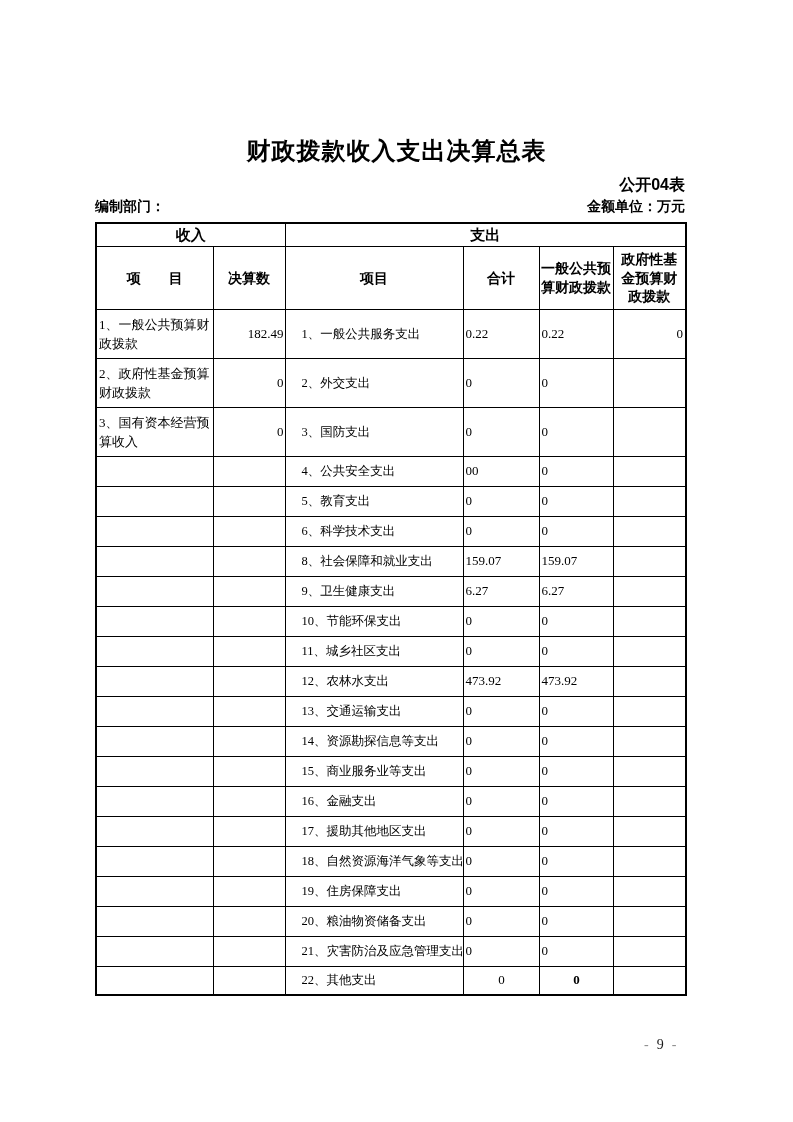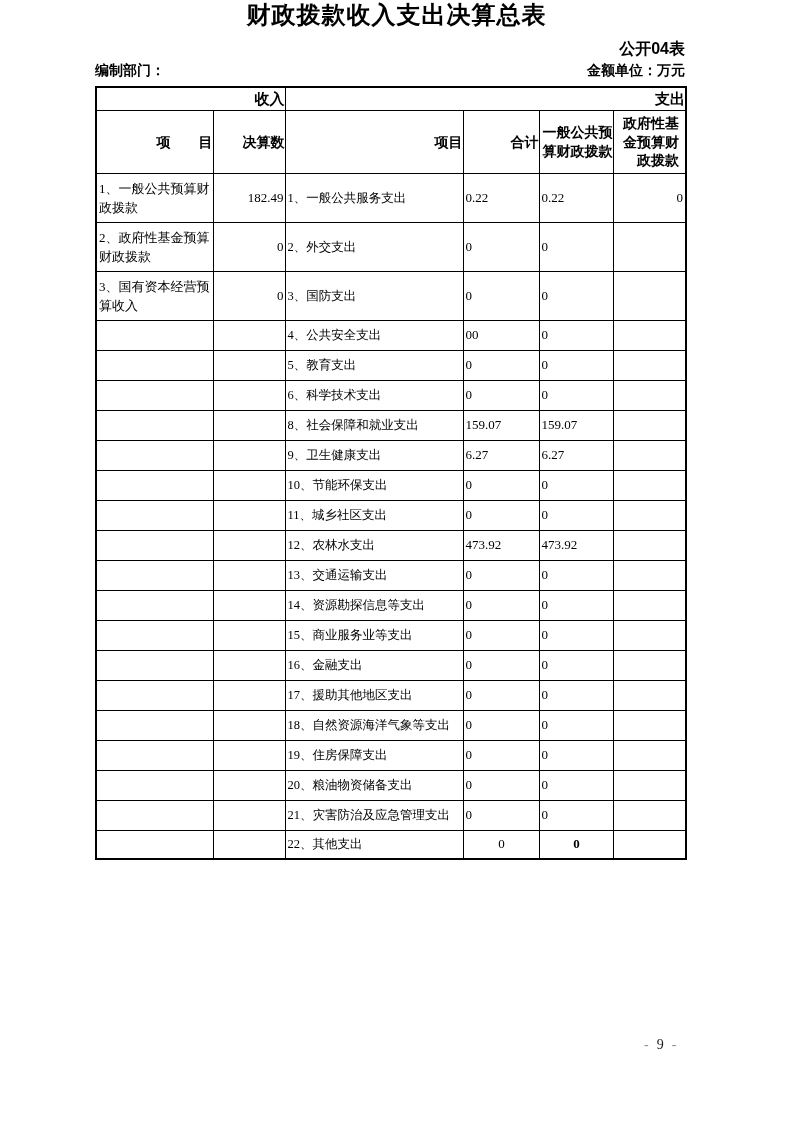--- a/index.html
+++ b/index.html
@@ -6,20 +6,21 @@
   body {
     width: 793px; height: 1122px;
     background: #ffffff;
     color: #000;
     font-family: "Liberation Serif", "DejaVu Serif", serif;
     position: relative;
     overflow: hidden;
   }
   .title {
     margin: 0;
+    padding-top: 136px;
     width: 793px;
     text-align: center;
     font-family: "Liberation Sans", "DejaVu Sans", sans-serif;
     font-weight: 700;
     font-size: 24px;
     line-height: 30px;
     letter-spacing: 1px;
   }
   .content { padding: 0 108px 0 95px; }
   .form-code {
@@ -48,40 +49,40 @@
     border: 2px solid #000;
   }
   .budget th, .budget td {
     border: 1px solid #000;
     overflow: hidden;
     vertical-align: middle;
   }
   thead th {
     font-family: "Liberation Sans", "DejaVu Sans", sans-serif;
     font-weight: 700;
-    text-align: right;
+    text-align: center;
     padding: 0;
   }
   tr.group-row th { height: 22px; font-size: 15px; }
   tr.cols-row th  { height: 62px; font-size: 14px; line-height: 1.35; }
   th.h-general { font-size: 13.5px; padding: 0; }
   th.h-fund    { font-size: 13.5px; padding: 0 6px; border-radius: 7px; }
   tbody td {
     font-size: 13px;
     height: 27px;
     padding: 0 2px;
     line-height: 1.45;
     text-align: left;
   }
   tbody tr.tall td { height: 46px; }
   tbody tr:last-child td { height: 25px; }
   td.c-income { line-height: 1.5; padding: 1px 2px; }
   td.c-amount { text-align: right; padding: 0 1px; }
   tbody tr:nth-child(1) td.c-amount { text-align: right; }
-  td.c-item   { font-size: 12.5px; white-space: nowrap; padding: 0 1px 0 2px; }
+  td.c-item   { font-size: 12.5px; white-space: nowrap; padding: 0 1px 0 16px; }
   td.c-total, td.c-general { padding: 0 1px 0 2px; }
   td.c-fund   { padding: 0 2px; }
   tbody tr:nth-child(1) td.c-fund { text-align: right; }
   tbody tr:last-child td.c-total   { text-align: center; }
   tbody tr:last-child td.c-general { text-align: center; font-weight: 700; }
   .page-num {
     position: absolute;
     left: 644px; top: 1037px;
     font-size: 14px;
     letter-spacing: 1px;

